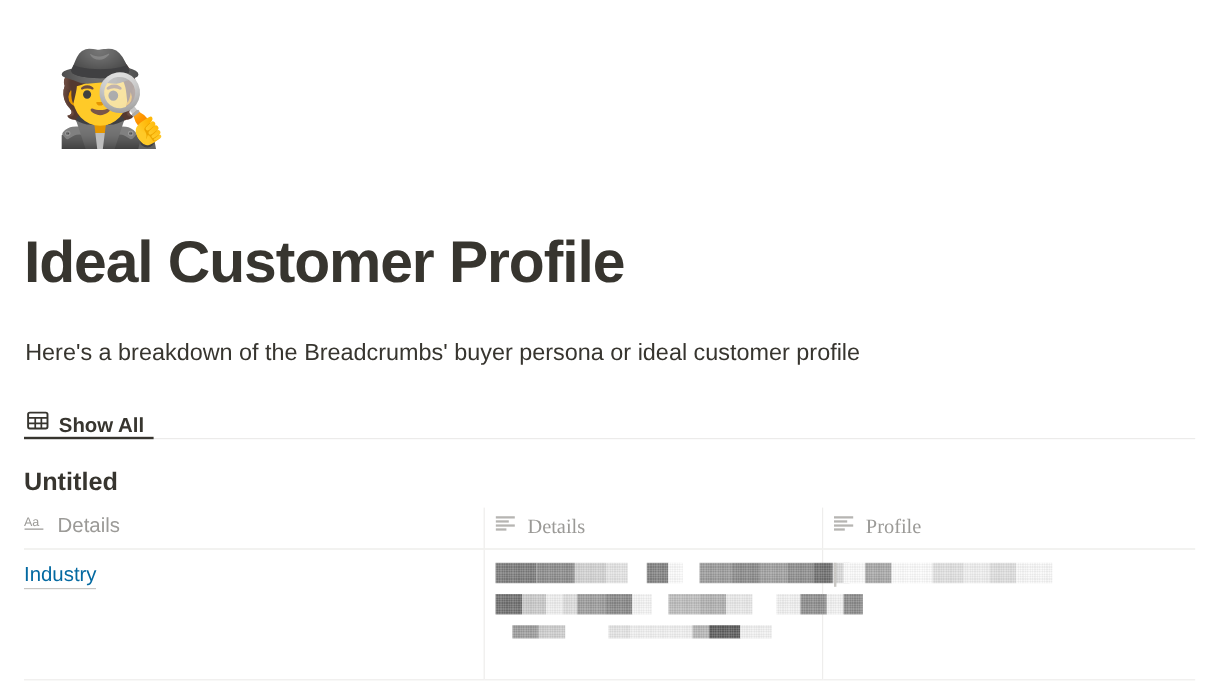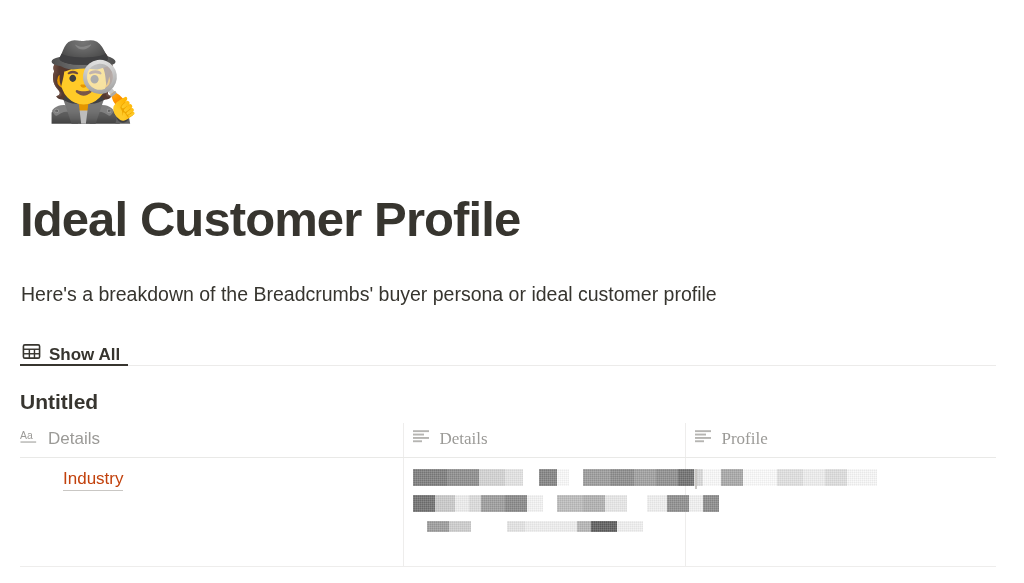--- a/index.html
+++ b/index.html
@@ -156,27 +156,26 @@
     padding: 11px 8px 12px 0;
     border-bottom: 1px solid #eeedec;
     height: 109px;
   }
 
   .db-table td + td { border-left: 1px solid #eeedec; padding-left: 9px; }
 
   .cell-link {
     display: inline-block;
     font-size: 17px;
-    color: #c2410c;
+    color: #0369a1;
     text-decoration: none;
     border-bottom: 1.2px solid #c9c7c4;
     padding-bottom: 1px;
     cursor: pointer;
     white-space: nowrap;
-    margin-left: 43px;
   }
 
   
   .redact-lines { display: flex; flex-direction: column; gap: 9px; }
   .redact-row   { display: flex; align-items: center; gap: 0; height: 17px; }
   .redact-row.thin { height: 11px; }
 
   .rb {
     height: 100%;
     flex: none;

